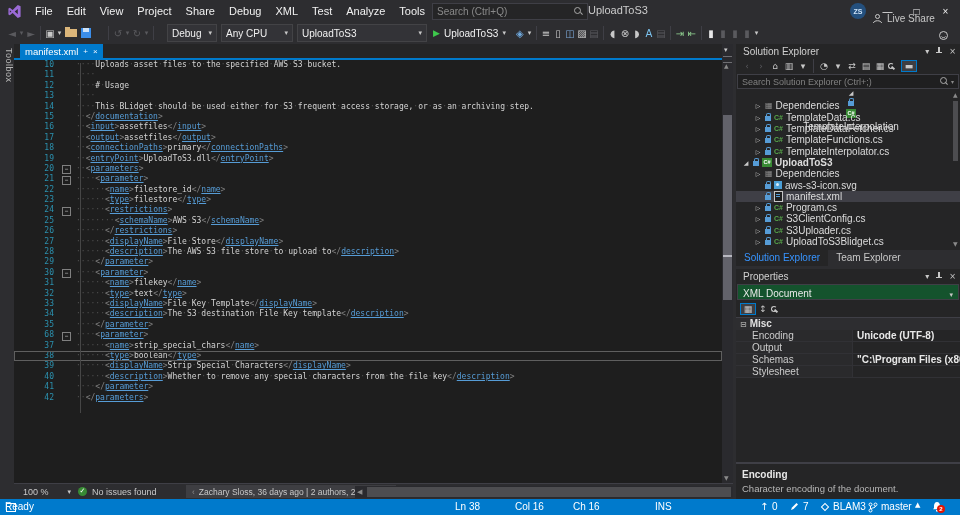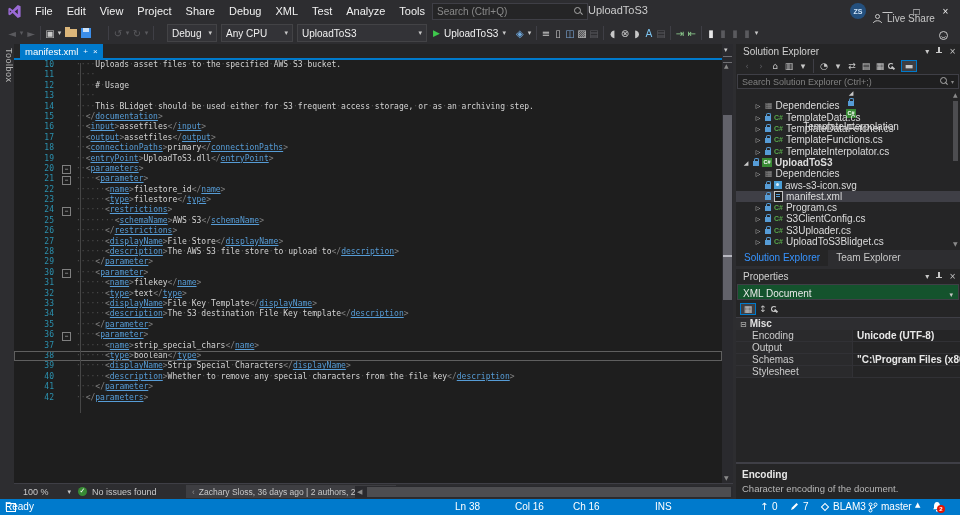--- a/index.html
+++ b/index.html
@@ -288,21 +288,21 @@
       <div class="code-line"><span class="ln">26</span><span class="fold"></span><span class="src"><span class="tok-w"><span class="tok-w">·</span><span class="tok-w">·</span><span class="tok-w">·</span><span class="tok-w">·</span><span class="tok-w">·</span><span class="tok-w">·</span></span><span class="tok-d">&lt;/</span><span class="tok-e">restrictions</span><span class="tok-d">&gt;</span></span></div>
       <div class="code-line"><span class="ln">27</span><span class="fold"></span><span class="src"><span class="tok-w"><span class="tok-w">·</span><span class="tok-w">·</span><span class="tok-w">·</span><span class="tok-w">·</span><span class="tok-w">·</span><span class="tok-w">·</span></span><span class="tok-d">&lt;</span><span class="tok-e">displayName</span><span class="tok-d">&gt;</span><span class="tok-t">File<span class="tok-w">·</span>Store</span><span class="tok-d">&lt;/</span><span class="tok-e">displayName</span><span class="tok-d">&gt;</span></span></div>
       <div class="code-line"><span class="ln">28</span><span class="fold"></span><span class="src"><span class="tok-w"><span class="tok-w">·</span><span class="tok-w">·</span><span class="tok-w">·</span><span class="tok-w">·</span><span class="tok-w">·</span><span class="tok-w">·</span></span><span class="tok-d">&lt;</span><span class="tok-e">description</span><span class="tok-d">&gt;</span><span class="tok-t">The<span class="tok-w">·</span>AWS<span class="tok-w">·</span>S3<span class="tok-w">·</span>file<span class="tok-w">·</span>store<span class="tok-w">·</span>to<span class="tok-w">·</span>upload<span class="tok-w">·</span>to</span><span class="tok-d">&lt;/</span><span class="tok-e">description</span><span class="tok-d">&gt;</span></span></div>
       <div class="code-line"><span class="ln">29</span><span class="fold"></span><span class="src"><span class="tok-w"><span class="tok-w">·</span><span class="tok-w">·</span><span class="tok-w">·</span><span class="tok-w">·</span></span><span class="tok-d">&lt;/</span><span class="tok-e">parameter</span><span class="tok-d">&gt;</span></span></div>
       <div class="code-line"><span class="ln">30</span><span class="fold"><span class="fold-box">−</span></span><span class="src"><span class="tok-w"><span class="tok-w">·</span><span class="tok-w">·</span><span class="tok-w">·</span><span class="tok-w">·</span></span><span class="tok-d">&lt;</span><span class="tok-e">parameter</span><span class="tok-d">&gt;</span></span></div>
       <div class="code-line"><span class="ln">31</span><span class="fold"></span><span class="src"><span class="tok-w"><span class="tok-w">·</span><span class="tok-w">·</span><span class="tok-w">·</span><span class="tok-w">·</span><span class="tok-w">·</span><span class="tok-w">·</span></span><span class="tok-d">&lt;</span><span class="tok-e">name</span><span class="tok-d">&gt;</span><span class="tok-t">filekey</span><span class="tok-d">&lt;/</span><span class="tok-e">name</span><span class="tok-d">&gt;</span></span></div>
       <div class="code-line"><span class="ln">32</span><span class="fold"></span><span class="src"><span class="tok-w"><span class="tok-w">·</span><span class="tok-w">·</span><span class="tok-w">·</span><span class="tok-w">·</span><span class="tok-w">·</span><span class="tok-w">·</span></span><span class="tok-d">&lt;</span><span class="tok-e">type</span><span class="tok-d">&gt;</span><span class="tok-t">text</span><span class="tok-d">&lt;/</span><span class="tok-e">type</span><span class="tok-d">&gt;</span></span></div>
       <div class="code-line"><span class="ln">33</span><span class="fold"></span><span class="src"><span class="tok-w"><span class="tok-w">·</span><span class="tok-w">·</span><span class="tok-w">·</span><span class="tok-w">·</span><span class="tok-w">·</span><span class="tok-w">·</span></span><span class="tok-d">&lt;</span><span class="tok-e">displayName</span><span class="tok-d">&gt;</span><span class="tok-t">File<span class="tok-w">·</span>Key<span class="tok-w">·</span>Template</span><span class="tok-d">&lt;/</span><span class="tok-e">displayName</span><span class="tok-d">&gt;</span></span></div>
       <div class="code-line"><span class="ln">34</span><span class="fold"></span><span class="src"><span class="tok-w"><span class="tok-w">·</span><span class="tok-w">·</span><span class="tok-w">·</span><span class="tok-w">·</span><span class="tok-w">·</span><span class="tok-w">·</span></span><span class="tok-d">&lt;</span><span class="tok-e">description</span><span class="tok-d">&gt;</span><span class="tok-t">The<span class="tok-w">·</span>S3<span class="tok-w">·</span>destination<span class="tok-w">·</span>File<span class="tok-w">·</span>Key<span class="tok-w">·</span>template</span><span class="tok-d">&lt;/</span><span class="tok-e">description</span><span class="tok-d">&gt;</span></span></div>
       <div class="code-line"><span class="ln">35</span><span class="fold"></span><span class="src"><span class="tok-w"><span class="tok-w">·</span><span class="tok-w">·</span><span class="tok-w">·</span><span class="tok-w">·</span></span><span class="tok-d">&lt;/</span><span class="tok-e">parameter</span><span class="tok-d">&gt;</span></span></div>
-      <div class="code-line"><span class="ln">36</span><span class="fold"><span class="fold-box">−</span></span><span class="src"><span class="tok-w"><span class="tok-w">·</span><span class="tok-w">·</span><span class="tok-w">·</span><span class="tok-w">·</span></span><span class="tok-d">&lt;</span><span class="tok-e">parameter</span><span class="tok-d">&gt;</span></span></div>
+      <div class="code-line"><span class="ln">68</span><span class="fold"><span class="fold-box">−</span></span><span class="src"><span class="tok-w"><span class="tok-w">·</span><span class="tok-w">·</span><span class="tok-w">·</span><span class="tok-w">·</span></span><span class="tok-d">&lt;</span><span class="tok-e">parameter</span><span class="tok-d">&gt;</span></span></div>
       <div class="code-line"><span class="ln">37</span><span class="fold"></span><span class="src"><span class="tok-w"><span class="tok-w">·</span><span class="tok-w">·</span><span class="tok-w">·</span><span class="tok-w">·</span><span class="tok-w">·</span><span class="tok-w">·</span></span><span class="tok-d">&lt;</span><span class="tok-e">name</span><span class="tok-d">&gt;</span><span class="tok-t">strip_special_chars</span><span class="tok-d">&lt;/</span><span class="tok-e">name</span><span class="tok-d">&gt;</span></span></div>
       <div class="code-line current"><span class="ln">38</span><span class="fold"></span><span class="src"><span class="tok-w"><span class="tok-w">·</span><span class="tok-w">·</span><span class="tok-w">·</span><span class="tok-w">·</span><span class="tok-w">·</span><span class="tok-w">·</span></span><span class="tok-d">&lt;</span><span class="tok-e">type</span><span class="tok-d">&gt;</span><span class="tok-t">boolean</span><span class="tok-d">&lt;/</span><span class="tok-e">type</span><span class="tok-d">&gt;</span></span></div>
       <div class="code-line"><span class="ln">39</span><span class="fold"></span><span class="src"><span class="tok-w"><span class="tok-w">·</span><span class="tok-w">·</span><span class="tok-w">·</span><span class="tok-w">·</span><span class="tok-w">·</span><span class="tok-w">·</span></span><span class="tok-d">&lt;</span><span class="tok-e">displayName</span><span class="tok-d">&gt;</span><span class="tok-t">Strip<span class="tok-w">·</span>Special<span class="tok-w">·</span>Characters</span><span class="tok-d">&lt;/</span><span class="tok-e">displayName</span><span class="tok-d">&gt;</span></span></div>
       <div class="code-line"><span class="ln">40</span><span class="fold"></span><span class="src"><span class="tok-w"><span class="tok-w">·</span><span class="tok-w">·</span><span class="tok-w">·</span><span class="tok-w">·</span><span class="tok-w">·</span><span class="tok-w">·</span></span><span class="tok-d">&lt;</span><span class="tok-e">description</span><span class="tok-d">&gt;</span><span class="tok-t">Whether<span class="tok-w">·</span>to<span class="tok-w">·</span>remove<span class="tok-w">·</span>any<span class="tok-w">·</span>special<span class="tok-w">·</span>characters<span class="tok-w">·</span>from<span class="tok-w">·</span>the<span class="tok-w">·</span>file<span class="tok-w">·</span>key</span><span class="tok-d">&lt;/</span><span class="tok-e">description</span><span class="tok-d">&gt;</span></span></div>
       <div class="code-line"><span class="ln">41</span><span class="fold"></span><span class="src"><span class="tok-w"><span class="tok-w">·</span><span class="tok-w">·</span><span class="tok-w">·</span><span class="tok-w">·</span></span><span class="tok-d">&lt;/</span><span class="tok-e">parameter</span><span class="tok-d">&gt;</span></span></div>
       <div class="code-line"><span class="ln">42</span><span class="fold"></span><span class="src"><span class="tok-w"><span class="tok-w">·</span><span class="tok-w">·</span></span><span class="tok-d">&lt;/</span><span class="tok-e">parameters</span><span class="tok-d">&gt;</span></span></div>
     </div>
   <div class="abs foldguide"></div>
 
   <div class="abs vscroll">

